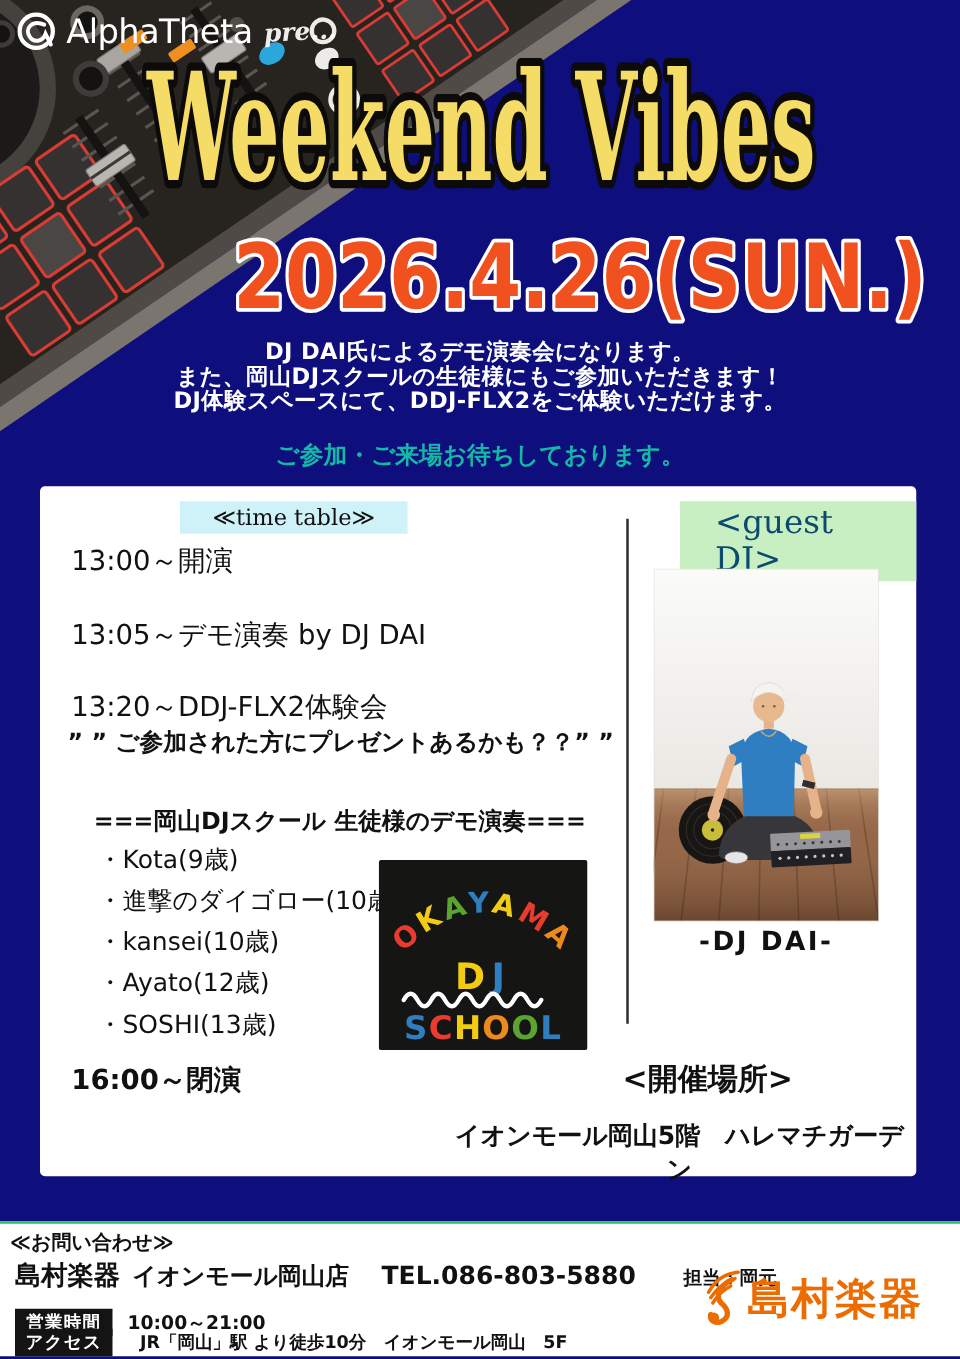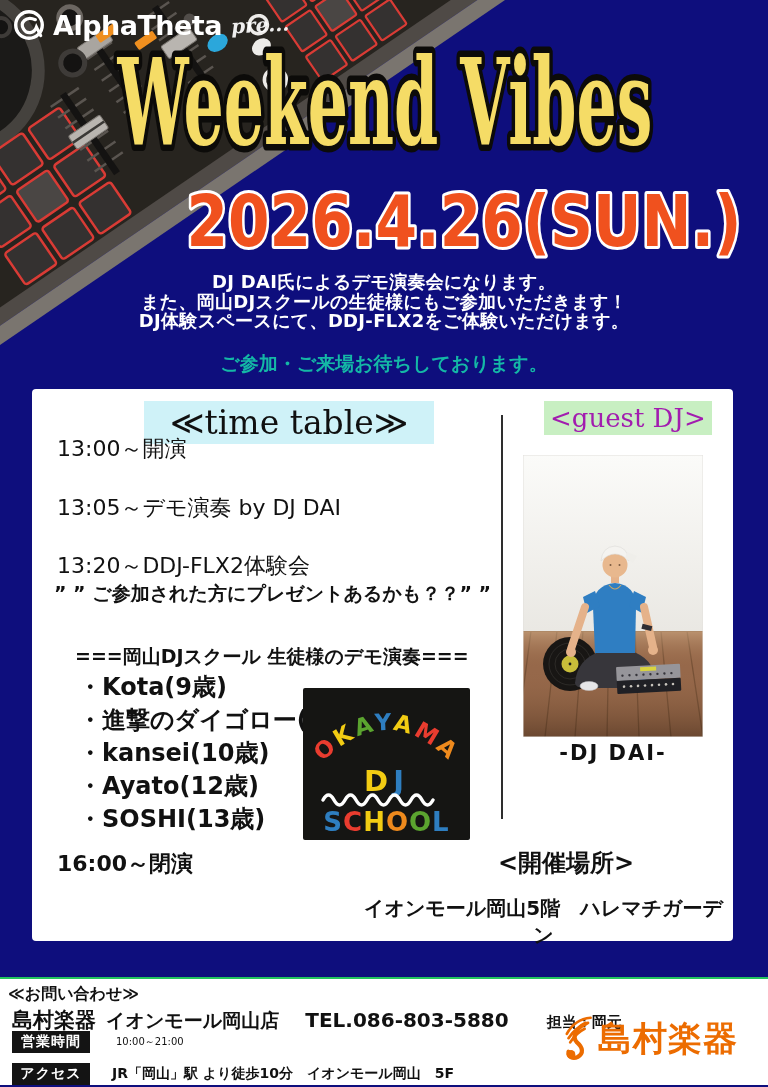--- a/index.html
+++ b/index.html
@@ -4,55 +4,55 @@
 <style>
   html,body{margin:0;padding:0;}
   body{
     width:768px;height:1087px;position:relative;overflow:hidden;
     background:#0E0E7D;
     font-family:"DejaVu Sans","Liberation Sans",sans-serif;
   }
   .abs{position:absolute;}
   
   .brand{left:12px;top:8px;display:flex;align-items:center;gap:7px;color:#fff;z-index:5;}
-  .brand-name{font-size:27px;font-weight:bold;letter-spacing:-0.5px;}
+  .brand-name{font-size:27px;font-weight:normal;letter-spacing:-0.5px;}
   .brand-suffix{font-size:20px;font-weight:bold;font-family:"DejaVu Serif",serif;font-style:italic;opacity:.92;margin-left:2px;transform:rotate(-3deg);}
   
   .title-svg{left:100px;top:26px;z-index:4;}
   .date-svg{left:172px;top:182px;}
   .intro{left:0;top:272px;width:768px;text-align:center;color:#fff;font-weight:bold;font-size:18px;line-height:19.5px;letter-spacing:.3px;}
   .welcome{left:0;top:351px;width:768px;text-align:center;color:#14b8a6;font-weight:bold;font-size:19px;}
   
   .card{left:32px;top:389px;width:701px;height:552px;background:#fff;border-radius:4px;color:#111;}
-  .tt-head{left:112px;top:12px;background:#CFF2F8;padding:2px 26px;font-family:"DejaVu Serif","Liberation Serif",serif;font-size:33px;color:#101010;}
+  .tt-head{left:112px;top:12px;background:#CFF2F8;padding:2px 26px;font-family:"DejaVu Serif","Liberation Serif",serif;font-size:18px;color:#101010;}
   .sched{left:25px;font-weight:normal;font-size:22px;}
   .sched-note{left:22px;top:192px;font-weight:bold;font-size:19px;}
   .stud-head{left:43px;top:255px;font-weight:bold;font-size:19px;}
-  .students{left:46px;top:282px;font-weight:bold;font-size:24px;line-height:33px;}
+  .students{left:46px;top:282px;font-weight:normal;font-size:20px;line-height:33px;}
   .closing{left:25px;top:460px;font-weight:bold;font-size:22px;}
   .divider{left:469px;top:26px;width:2px;height:404px;background:#2e2e2e;}
-  .guest-head{left:512px;top:12px;background:#C8EFC2;padding:2px 6px;font-family:"DejaVu Serif","Liberation Serif",serif;font-size:26px;color:#a21caf;}
+  .guest-head{left:512px;top:12px;background:#C8EFC2;padding:2px 28px;font-family:"DejaVu Serif","Liberation Serif",serif;font-size:26px;color:#0c4a6e;}
   .photo{left:491px;top:66px;}
   .dj-caption{left:491px;top:352px;width:180px;text-align:center;font-weight:bold;font-size:21px;letter-spacing:2px;}
   .venue-head{left:466px;top:458px;font-weight:bold;font-size:24px;}
   .venue-loc{left:322px;top:506px;width:379px;text-align:center;font-weight:bold;font-size:20px;}
   .school-logo{left:271px;top:299px;}
   
   .footer{left:0;top:977px;width:768px;height:106px;background:#fff;border-top:2px solid #22c55e;color:#111;}
   .contact-head{left:8px;top:5px;font-weight:bold;font-size:16px;}
   .store-line{left:12px;top:27px;display:flex;align-items:baseline;}
   .store{font-size:21px;font-weight:bold;}
   .branch{font-size:19px;font-weight:bold;margin-left:10px;}
   .tel{font-size:20px;font-weight:bold;margin-left:26px;}
   .staff{font-size:15px;font-weight:bold;margin-left:38px;}
   .info-row{left:12px;display:flex;align-items:center;}
-  .row-hours{top:52px;}
+  .row-hours{top:68px;}
   .row-access{top:84px;}
   .black-label{background:#141414;color:#fff;font-size:14px;font-weight:bold;width:78px;text-align:center;padding:2px 0;letter-spacing:1px;}
-  .hours-val{font-size:10px;font-weight:normal;margin-left:26px;}
+  .hours-val{font-size:15px;font-weight:bold;margin-left:12px;}
   .access-val{font-size:14px;font-weight:bold;margin-left:22px;}
   .shim-logo{left:560px;top:36px;display:flex;align-items:center;gap:4px;}
   .shim-text{font-size:34px;font-weight:bold;letter-spacing:1px;}
 </style>
 </head>
 <body style="background: rgb(14, 14, 125);">
 
 <svg class="abs" style="left:0;top:0" width="510" height="350" viewBox="0 0 510 350">
   <defs>
     <clipPath id="tri">

